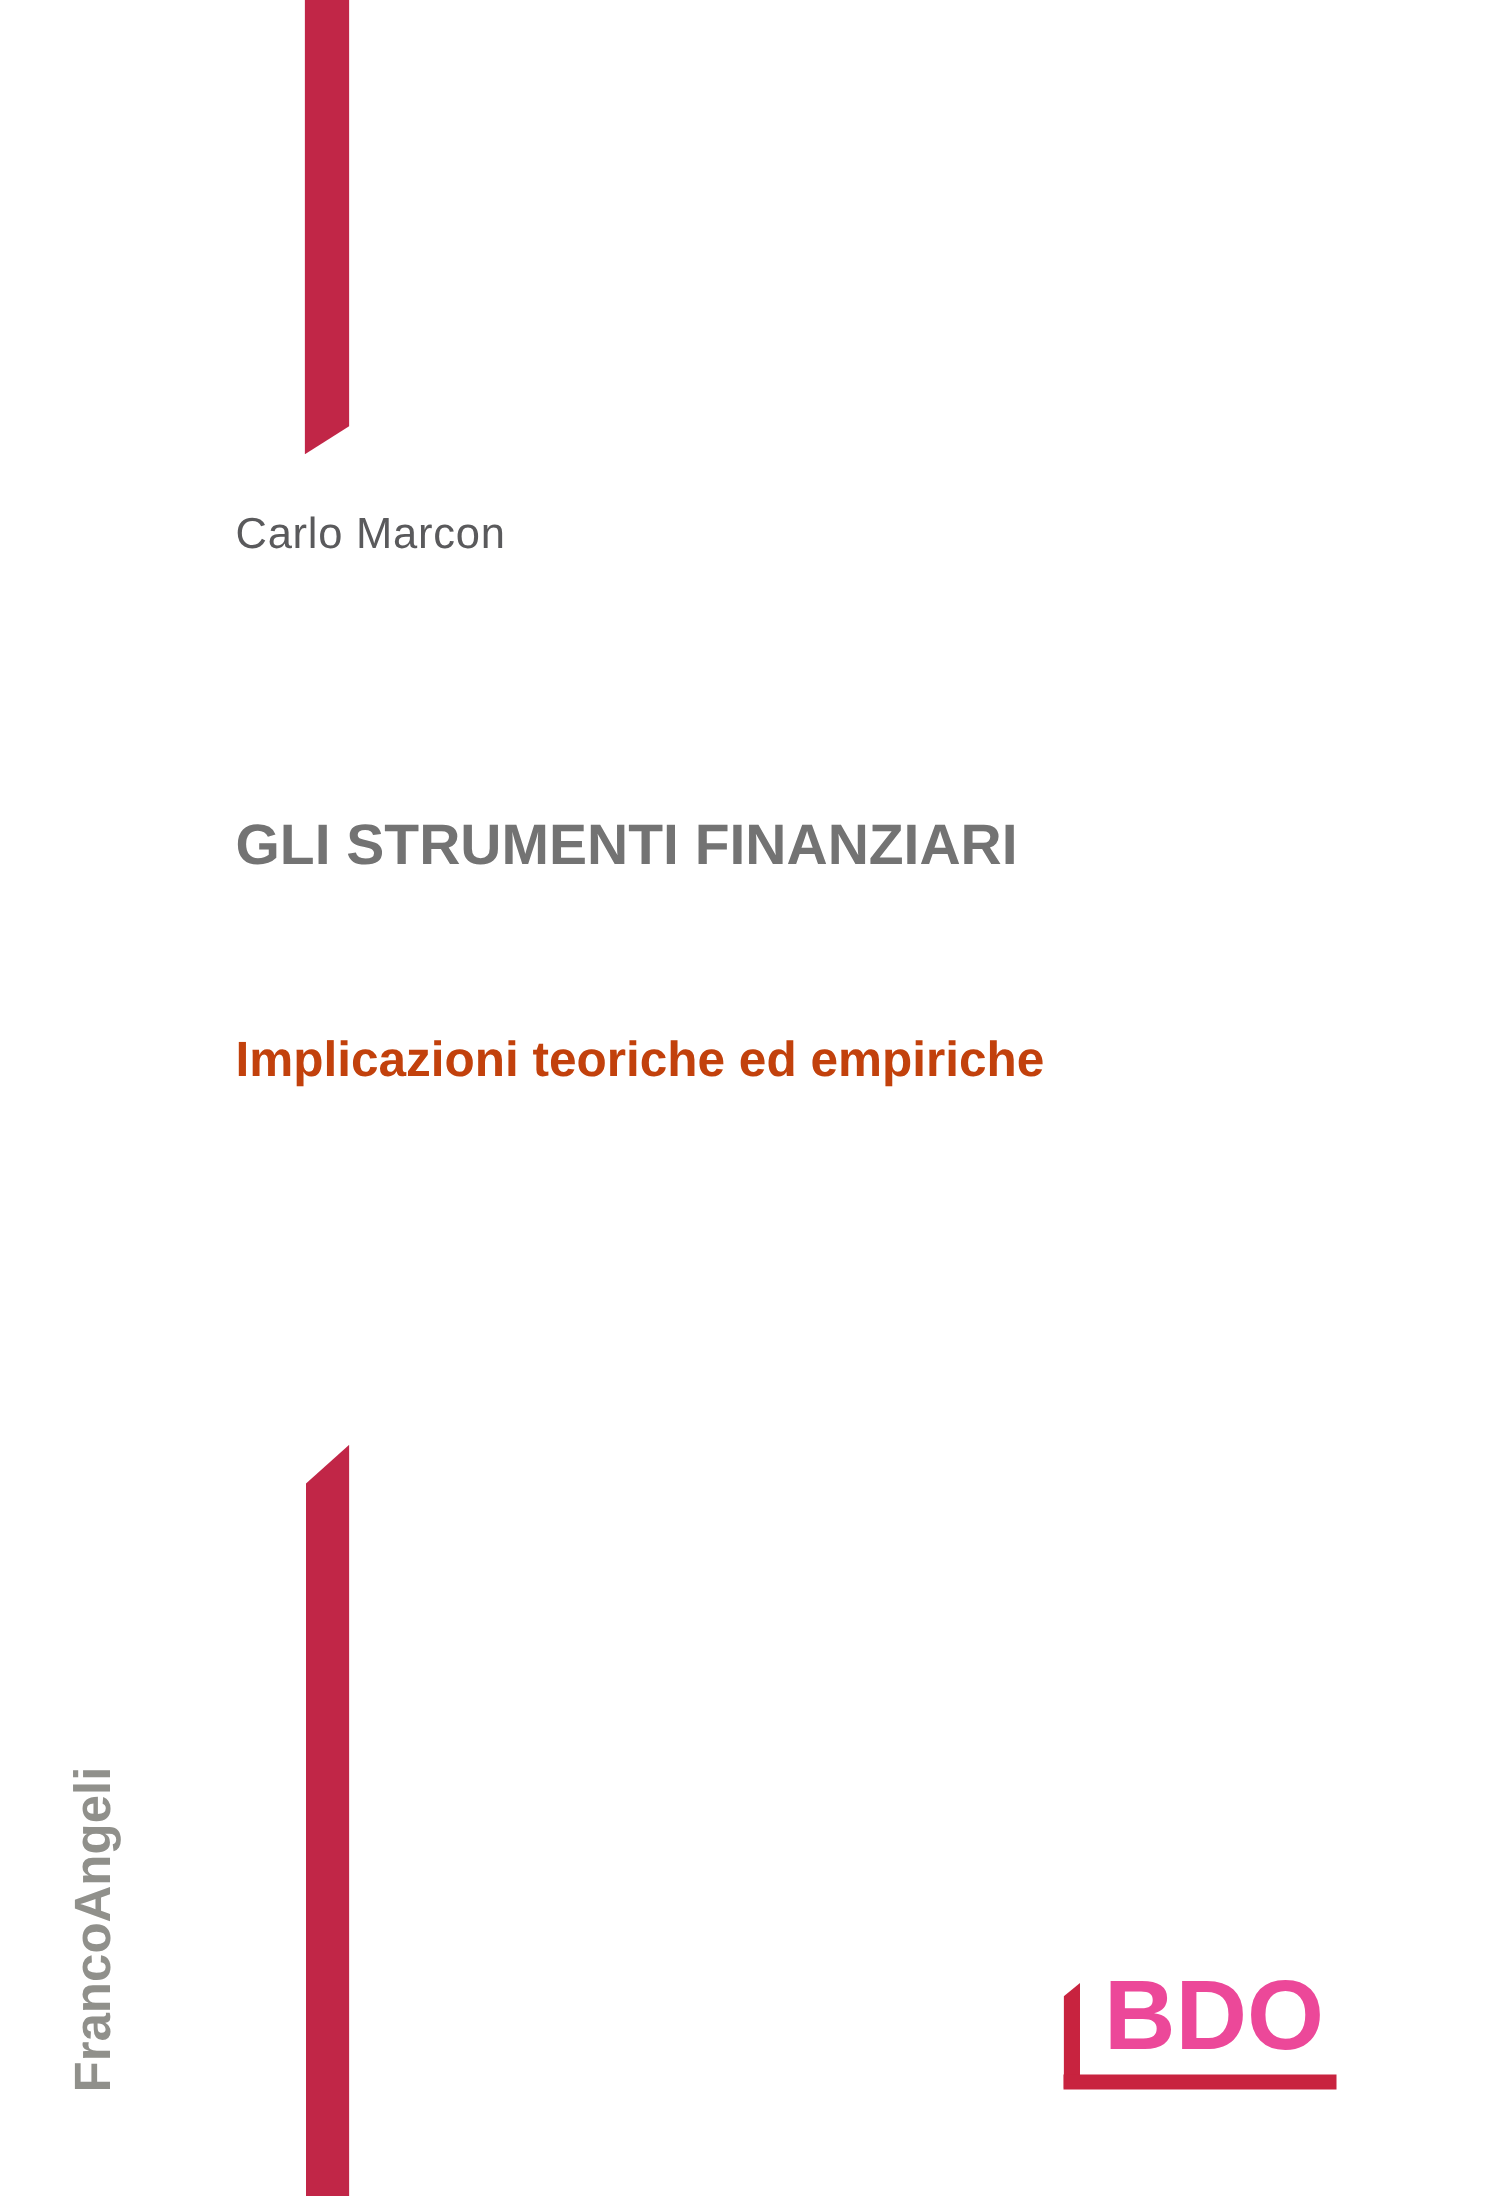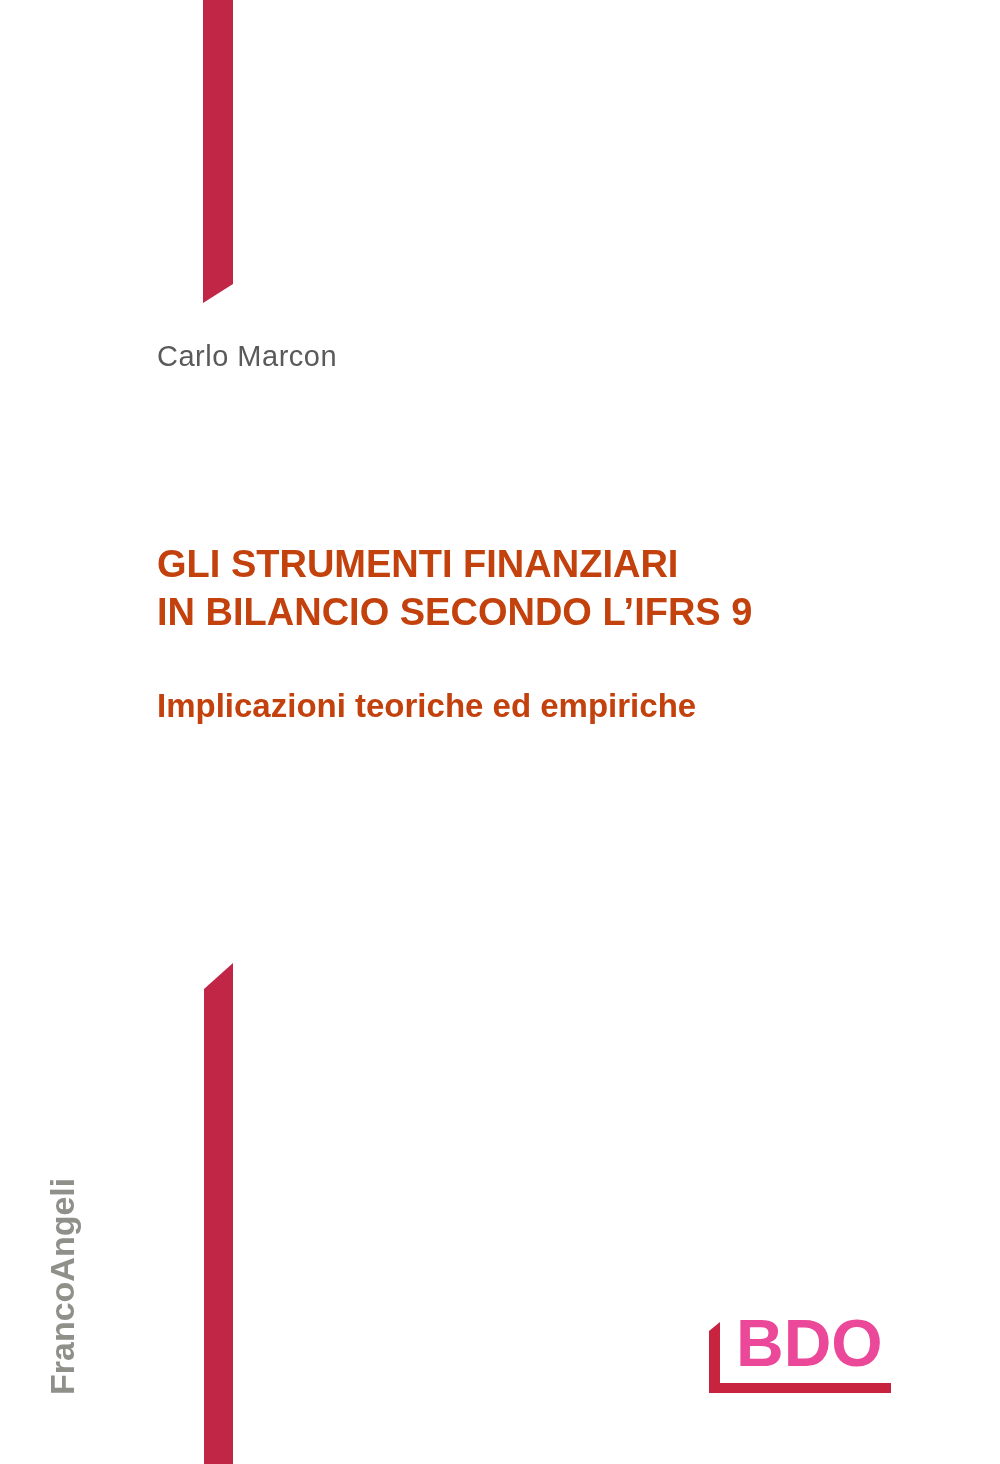--- a/index.html
+++ b/index.html
@@ -50,21 +50,21 @@
     letter-spacing: 0.5px;
   }
   .title {
     position: absolute;
     left: 157px;
     top: 540px;
     margin: 0;
     font-size: 38px;
     line-height: 48px;
     font-weight: 700;
-    color: #c2410c;
+    color: #737373;
     letter-spacing: 0px;
   }
   .subtitle {
     position: absolute;
     left: 157px;
     top: 686px;
     margin: 0;
     font-size: 33px;
     line-height: 40px;
     font-weight: 700;
@@ -133,21 +133,20 @@
 <body>
 
 <div class="cover">
 
   <div class="bar-top"></div>
 
   <div class="author">Carlo Marcon</div>
 
   <h1 class="title">
     <span>GLI STRUMENTI FINANZIARI</span><br>
-    <span>IN BILANCIO SECONDO L’IFRS 9</span>
   </h1>
 
   <h2 class="subtitle">Implicazioni teoriche ed empiriche</h2>
 
   <div class="bar-mid"></div>
 
   <div class="publisher">
     <span class="publisher-text">FrancoAngeli</span>
   </div>
 

